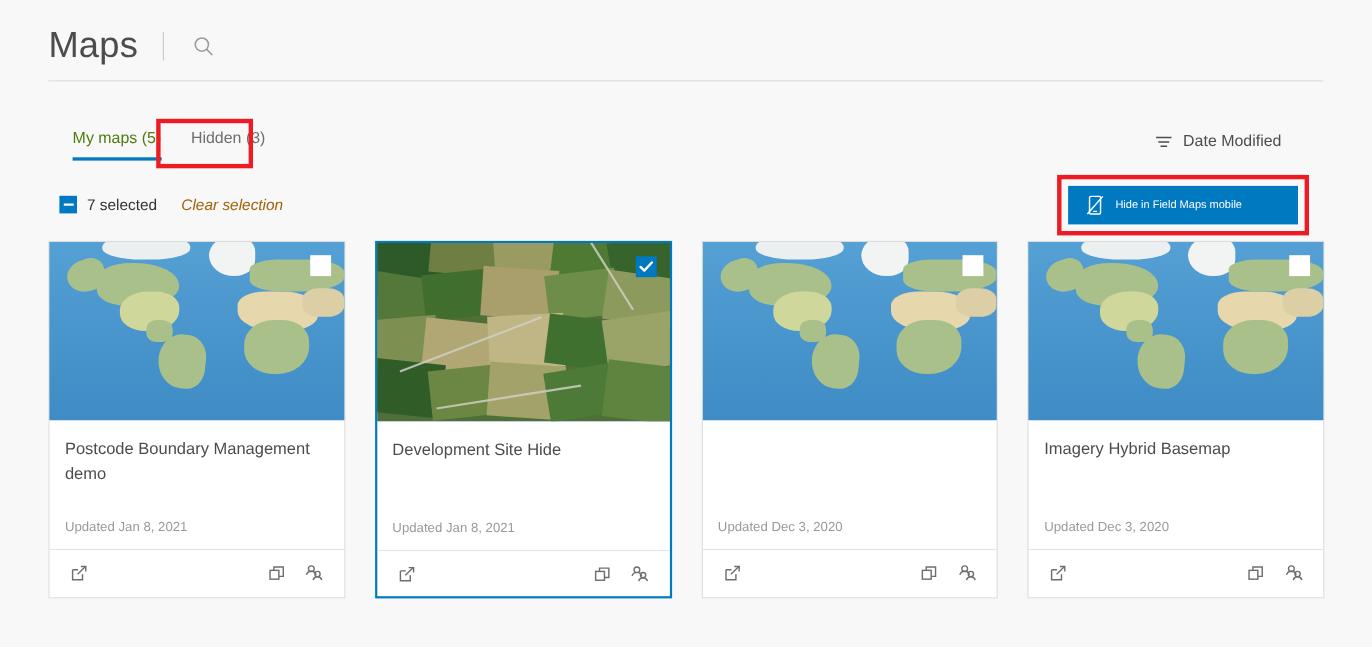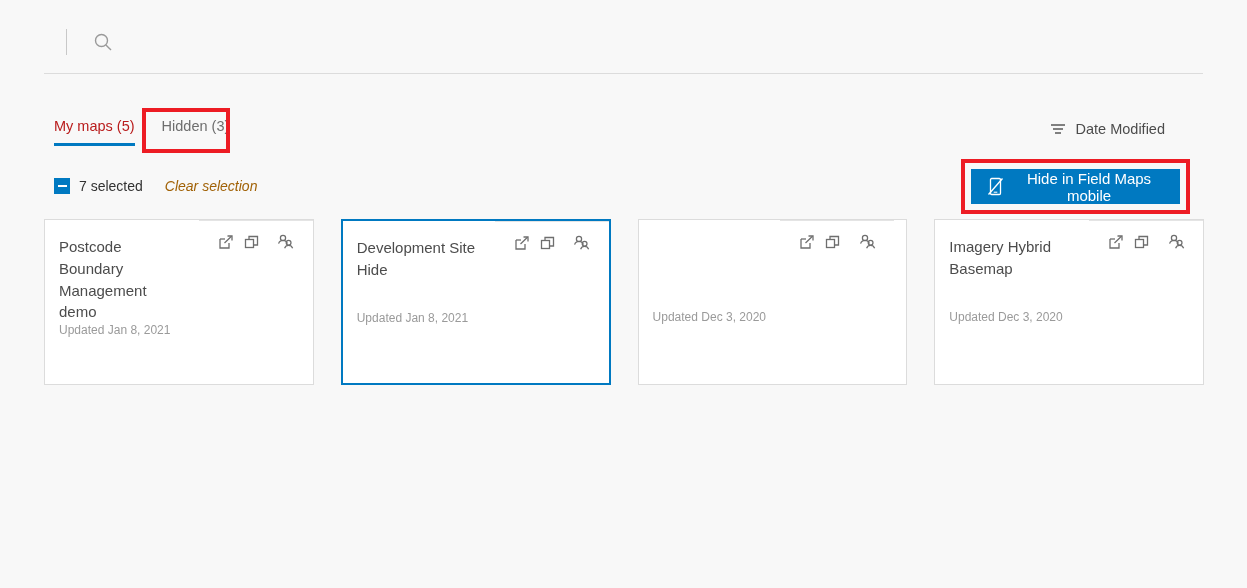--- a/index.html
+++ b/index.html
@@ -65,21 +65,22 @@
   }
   .tab {
     font-size: 14.5px;
     color: #6e6e6e;
     padding: 0 0 12px 0;
     cursor: pointer;
     position: relative;
     white-space: nowrap;
   }
   .tab.active {
-    color: #b91c1c;
+    color: #4d7c0f;
+    margin-left: 12px;
   }
   .tab.active::after {
     content: "";
     position: absolute;
     left: 0;
     right: 0;
     bottom: 0;
     height: 3px;
     background: #0079c1;
   }
@@ -162,21 +163,21 @@
     top: 169px;
     width: 209px;
     height: 35px;
     background: #0079c1;
     color: #fff;
     border: none;
     display: flex;
     align-items: center;
     gap: 10px;
     padding: 0 16px;
-    font-size: 15px;
+    font-size: 10px;
     font-family: "Liberation Sans", sans-serif;
     cursor: pointer;
     box-sizing: border-box;
   }
   .hide-button svg { display: block; flex: none; }
 
   
   .card-grid {
     position: absolute;
     left: 44px;
@@ -184,21 +185,21 @@
     width: 1160px;
     display: flex;
     gap: 27px;
   }
   .card {
     width: 296px;
     background: #fff;
     border: 1px solid #dcdcdc;
     box-sizing: border-box;
     display: flex;
-    flex-direction: row;
+    flex-direction: column;
     cursor: pointer;
   }
   .card.selected {
     border: 2px solid #0079c1;
   }
   .card-thumb {
     position: relative;
     height: 162px;
     overflow: hidden;
     background: #3d88c4;
@@ -290,20 +291,21 @@
   .road {
     position: absolute;
     background: #cfcfc2;
     opacity: .85;
   }
 </style>
 </head>
 <body>
 
 <div class="header">
+  <h1 class="page-title">Maps</h1>
   <div class="header-sep"></div>
   <div class="search-icon-btn">
     <span>
       <svg width="20" height="20" viewBox="0 0 20 20">
         <circle cx="8.5" cy="8.5" r="6" fill="none" stroke="#9a9a9a" stroke-width="1.4"></circle>
         <line x1="12.9" y1="12.9" x2="18" y2="18" stroke="#9a9a9a" stroke-width="1.4"></line>
       </svg>
     </span>
   </div>
 </div>

